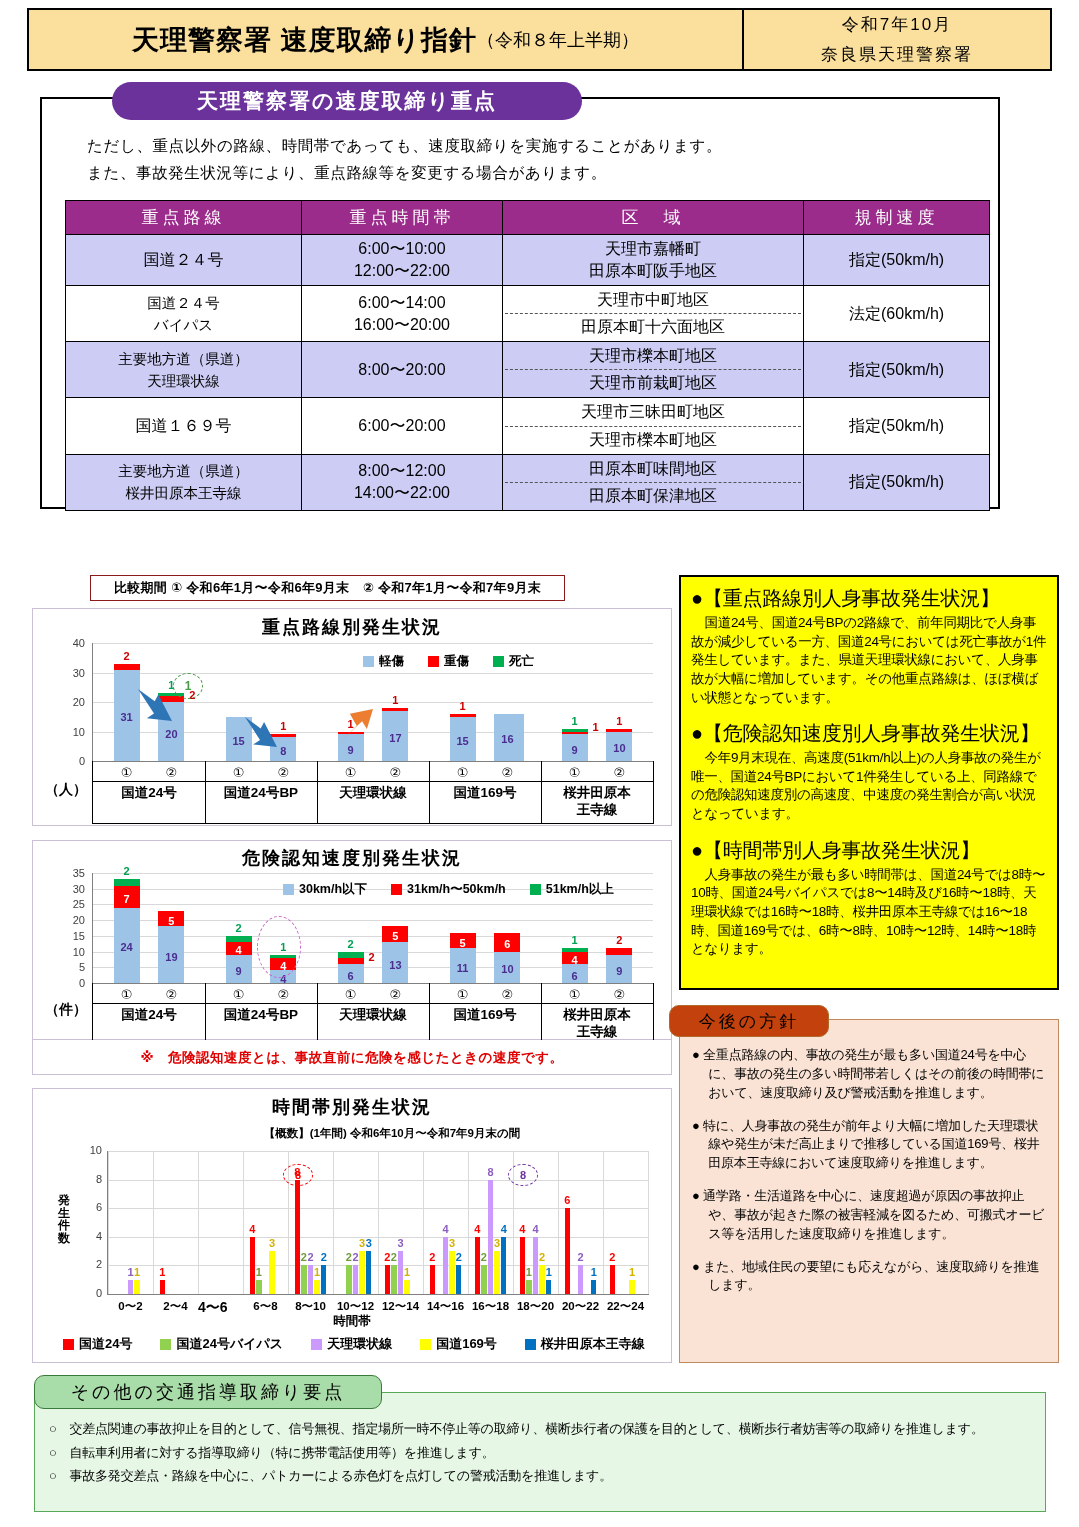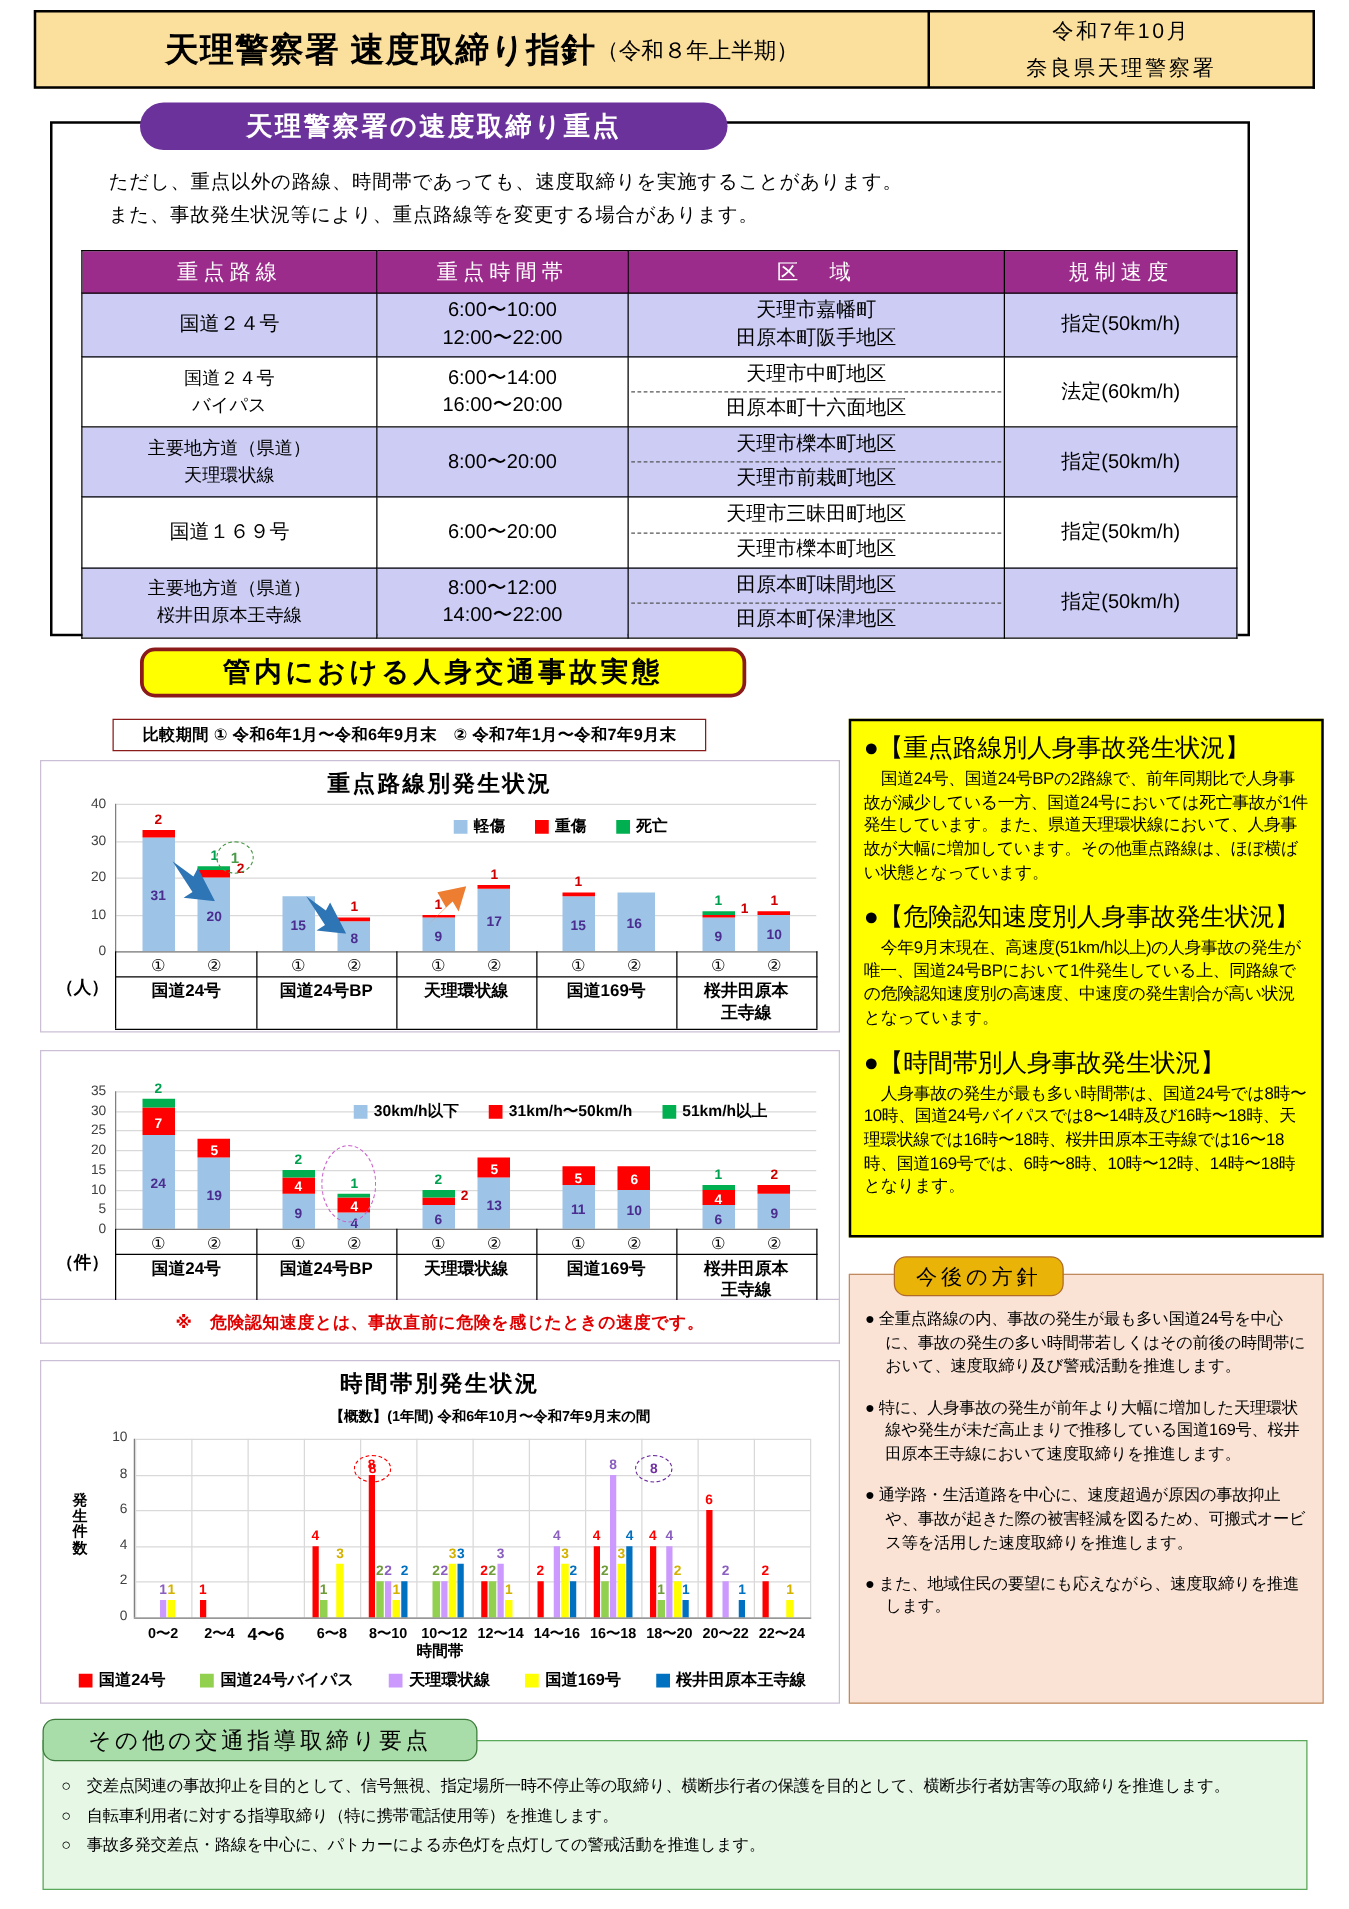--- a/index.html
+++ b/index.html
@@ -33,22 +33,22 @@
   .pill-purple {
     left: 112px; top: 82px; width: 470px; height: 38px;
     background: #6b329b; border-radius: 19px; color: #fff; font-size: 21px; letter-spacing: 2px;
   }
   .pill-yellow {
     left: 112px; top: 518px; width: 485px; height: 40px;
     background: #ffff00; border: 3px solid #8b1a1a; border-radius: 12px;
     color: #000; font-size: 22px; letter-spacing: 3px;
   }
   .pill-orange {
-    left: 715px; top: 1005px; width: 136px; height: 32px;
-    background: #eab308; border: 1px solid #b06a2a; border-radius: 10px 10px 10px 10px;
+    left: 669px; top: 1005px; width: 160px; height: 32px;
+    background: #c2410c; border: 1px solid #b06a2a; border-radius: 10px 10px 10px 10px;
     color: #000; font-size: 17px; letter-spacing: 3px; font-weight: normal;
   }
   .pill-green {
     left: 34px; top: 1375px; width: 348px; height: 34px;
     background: #a8dca8; border: 1px solid #3a7a3a; border-radius: 10px;
     color: #000; font-size: 18px; letter-spacing: 3px; font-weight: normal;
   }
 
   
   .box1 { position: absolute; left: 40px; top: 97px; width: 960px; height: 412px; border: 2px solid #000; background: #fff; }
@@ -215,21 +215,20 @@
           <td class="c-time">8:00〜12:00<br>14:00〜22:00</td>
           <td class="c-area">
             <span class="area-split">田原本町味間地区</span>
             <span class="area-split b">田原本町保津地区</span>
           </td>
           <td class="c-speed">指定(50km/h)</td>
         </tr>
       </tbody>
   </table>
 
-  <div class="pill pill-yellow">管内における人身交通事故実態</div>
   <div class="cmp">比較期間 ① 令和6年1月〜令和6年9月末　② 令和7年1月〜令和7年9月末</div>
 
   <div class="chart-panel" id="chart1">
     <div class="ch-title" style="margin-top:6px">重点路線別発生状況</div>
     <div id="c1-plot" class="plot" style="position:absolute;left:60px;top:34px;width:560px;height:118px;">
         <div class="gridline" style="top: 118px;"></div>
         <div class="gridline" style="top: 88.5px;"></div>
         <div class="gridline" style="top: 59px;"></div>
         <div class="gridline" style="top: 29.5px;"></div>
         <div class="gridline" style="top: 0px;"></div>
@@ -347,20 +346,21 @@
       </svg>
       <svg class="arrow-svg" width="34" height="32" style="left: 210px; top: 106px;">
         <polygon points="2,2 17.68,13.44 21.08,7.04 34,32 10.2,29.44 17,24.96" fill="#2e75b6"></polygon>
       </svg>
       <svg class="arrow-svg" width="34" height="34" style="left: 306px; top: 98px;">
         <polygon points="2,34 17.68,18.700000000000003 10.88,6.800000000000001 34,2 27.88,22.1 23.12,14.28" fill="#ed7d31"></polygon>
       </svg>
     </div>
 
   <div class="chart-panel" id="chart2">
+    <div class="ch-title" style="margin-top:5px">危険認知速度別発生状況</div>
     <div id="c2-plot" class="plot" style="position:absolute;left:60px;top:32px;width:560px;height:110px;">
         <div class="gridline" style="top: 110px;"></div>
         <div class="gridline" style="top: 94.2857px;"></div>
         <div class="gridline" style="top: 78.5714px;"></div>
         <div class="gridline" style="top: 62.8571px;"></div>
         <div class="gridline" style="top: 47.1429px;"></div>
         <div class="gridline" style="top: 31.4286px;"></div>
         <div class="gridline" style="top: 15.7143px;"></div>
         <div class="gridline" style="top: 0px;"></div>
         <div class="bar" style="left: 20.6px; width: 26px; height: 103.714px;">

